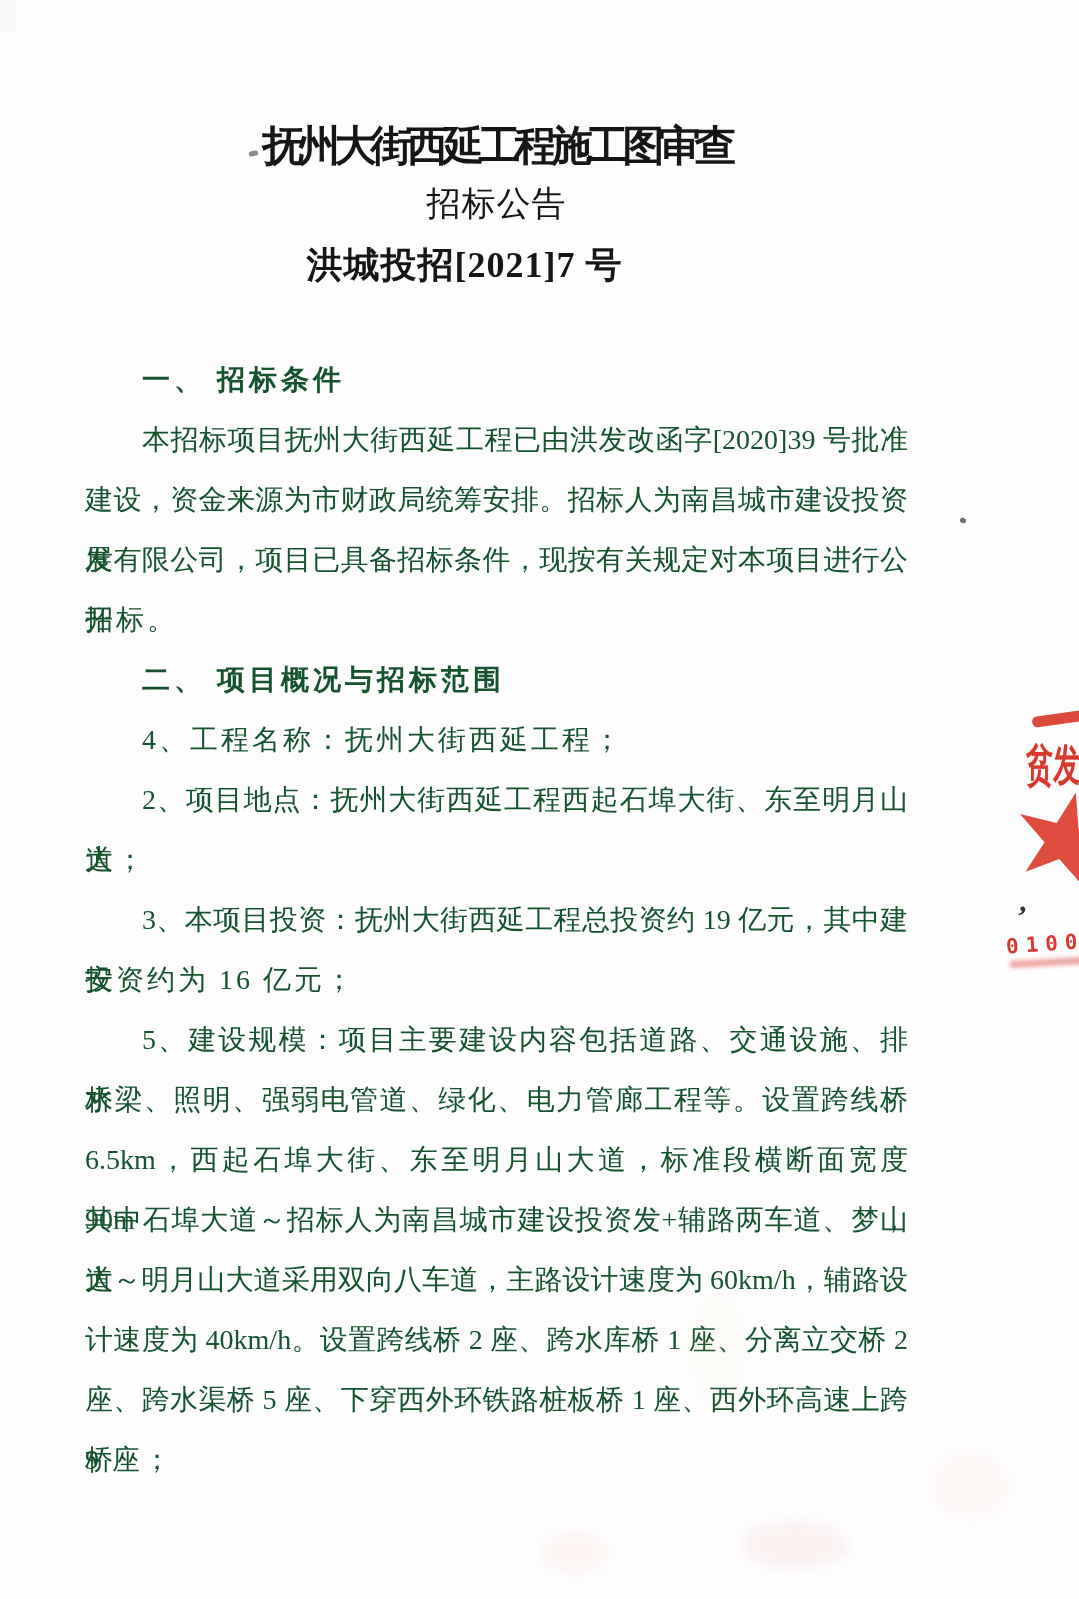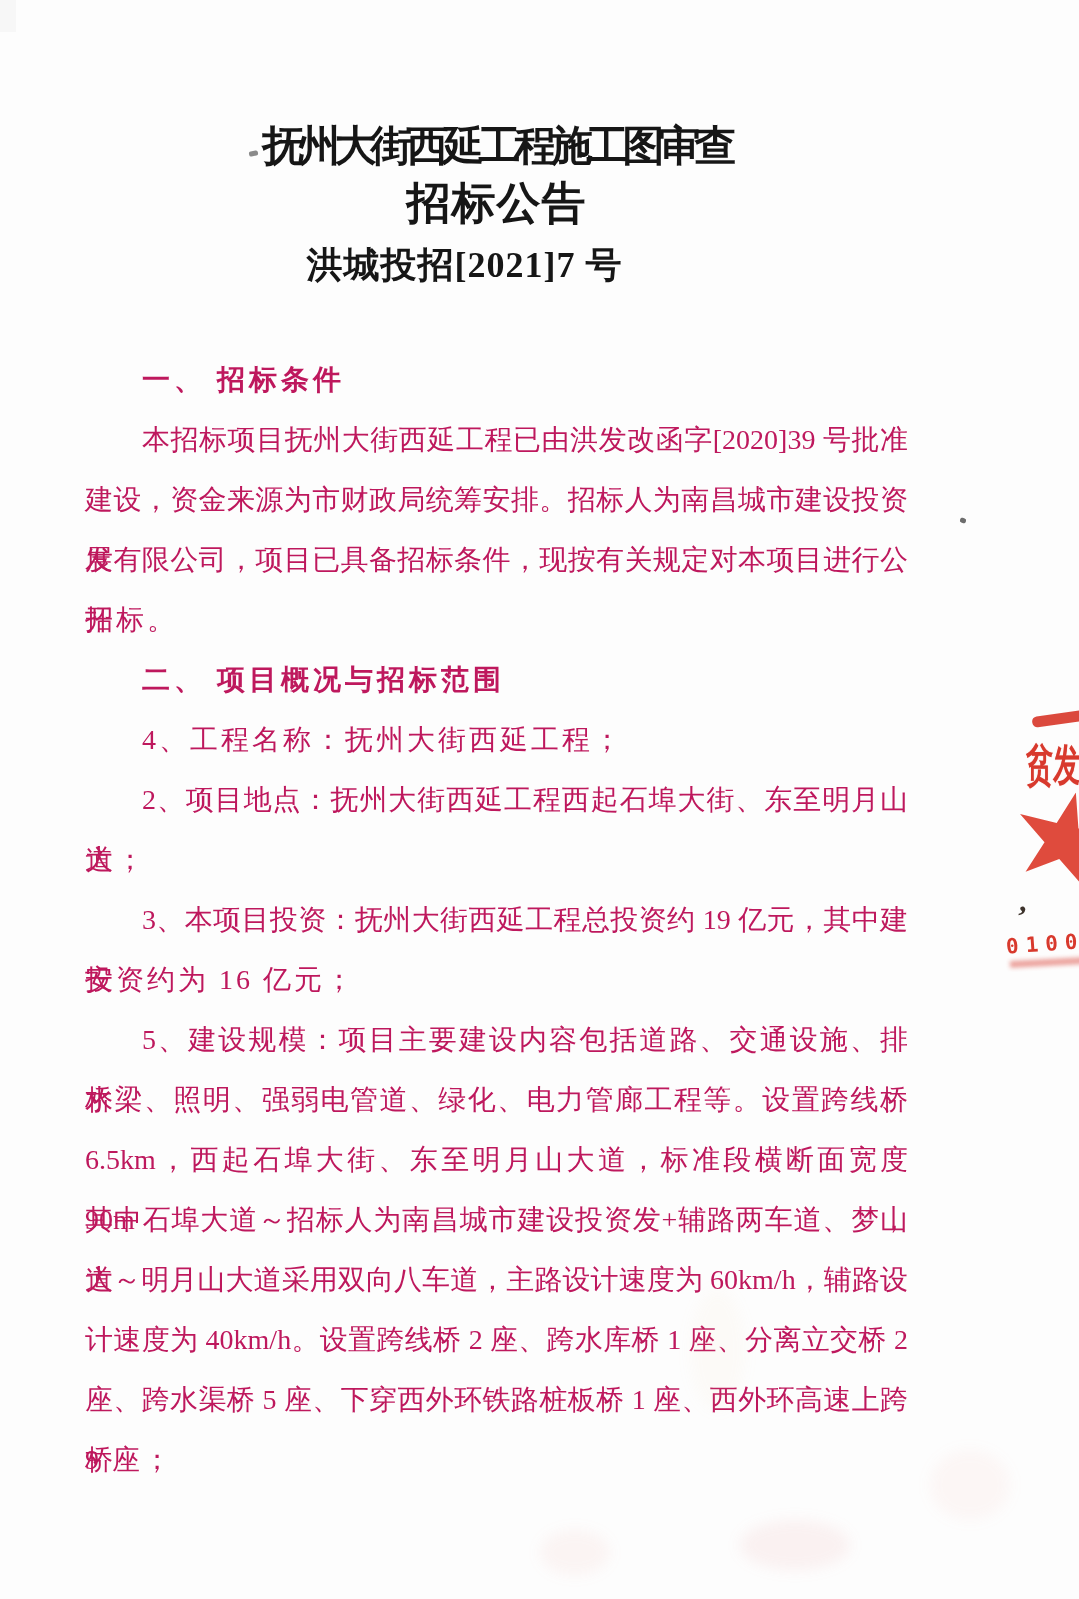--- a/index.html
+++ b/index.html
@@ -8,26 +8,26 @@
     position:relative;width:1079px;height:1599px;margin:0 auto;
     background:#fdfdfd;overflow:hidden;color:#161616;
   }
   .corner-shade{position:absolute;left:0;top:0;width:16px;height:32px;background:#f4f4f4;opacity:.7;}
   .content{position:absolute;left:85px;top:0;width:823px;}
   .title-block{margin-top:120px;text-align:center;}
   .doc-title-1{
     position:relative;height:52px;line-height:52px;
     font-size:42px;font-weight:700;letter-spacing:-6px;white-space:nowrap;
   }
-  .doc-title-2{height:64px;line-height:64px;font-size:44px;font-weight:700;letter-spacing:1px;}
+  .doc-title-2{height:64px;line-height:64px;font-size:34px;font-weight:400;letter-spacing:1px;}
   .doc-number{height:58px;line-height:58px;font-size:36px;font-weight:700;letter-spacing:1px;transform:translateX(-32px);}
   .body-block{margin-top:56px;}
   .line{
     height:60px;line-height:60px;font-size:28px;white-space:nowrap;
-    letter-spacing:3px;color:#be185d;
+    letter-spacing:3px;color:#14532d;
   }
   .line.jfy{
     white-space:normal;letter-spacing:0;
     text-align:justify;text-align-last:justify;text-justify:distribute;
   }
   .line.ind{text-indent:57px;}
   .line.heading{font-weight:700;letter-spacing:4px;padding-left:57px;}
   
   .speck{position:absolute;background:#777;border-radius:2px;}
   .speck-title{left:249px;top:151px;width:9px;height:5px;transform:rotate(-12deg);background:#8a8a8a;}

